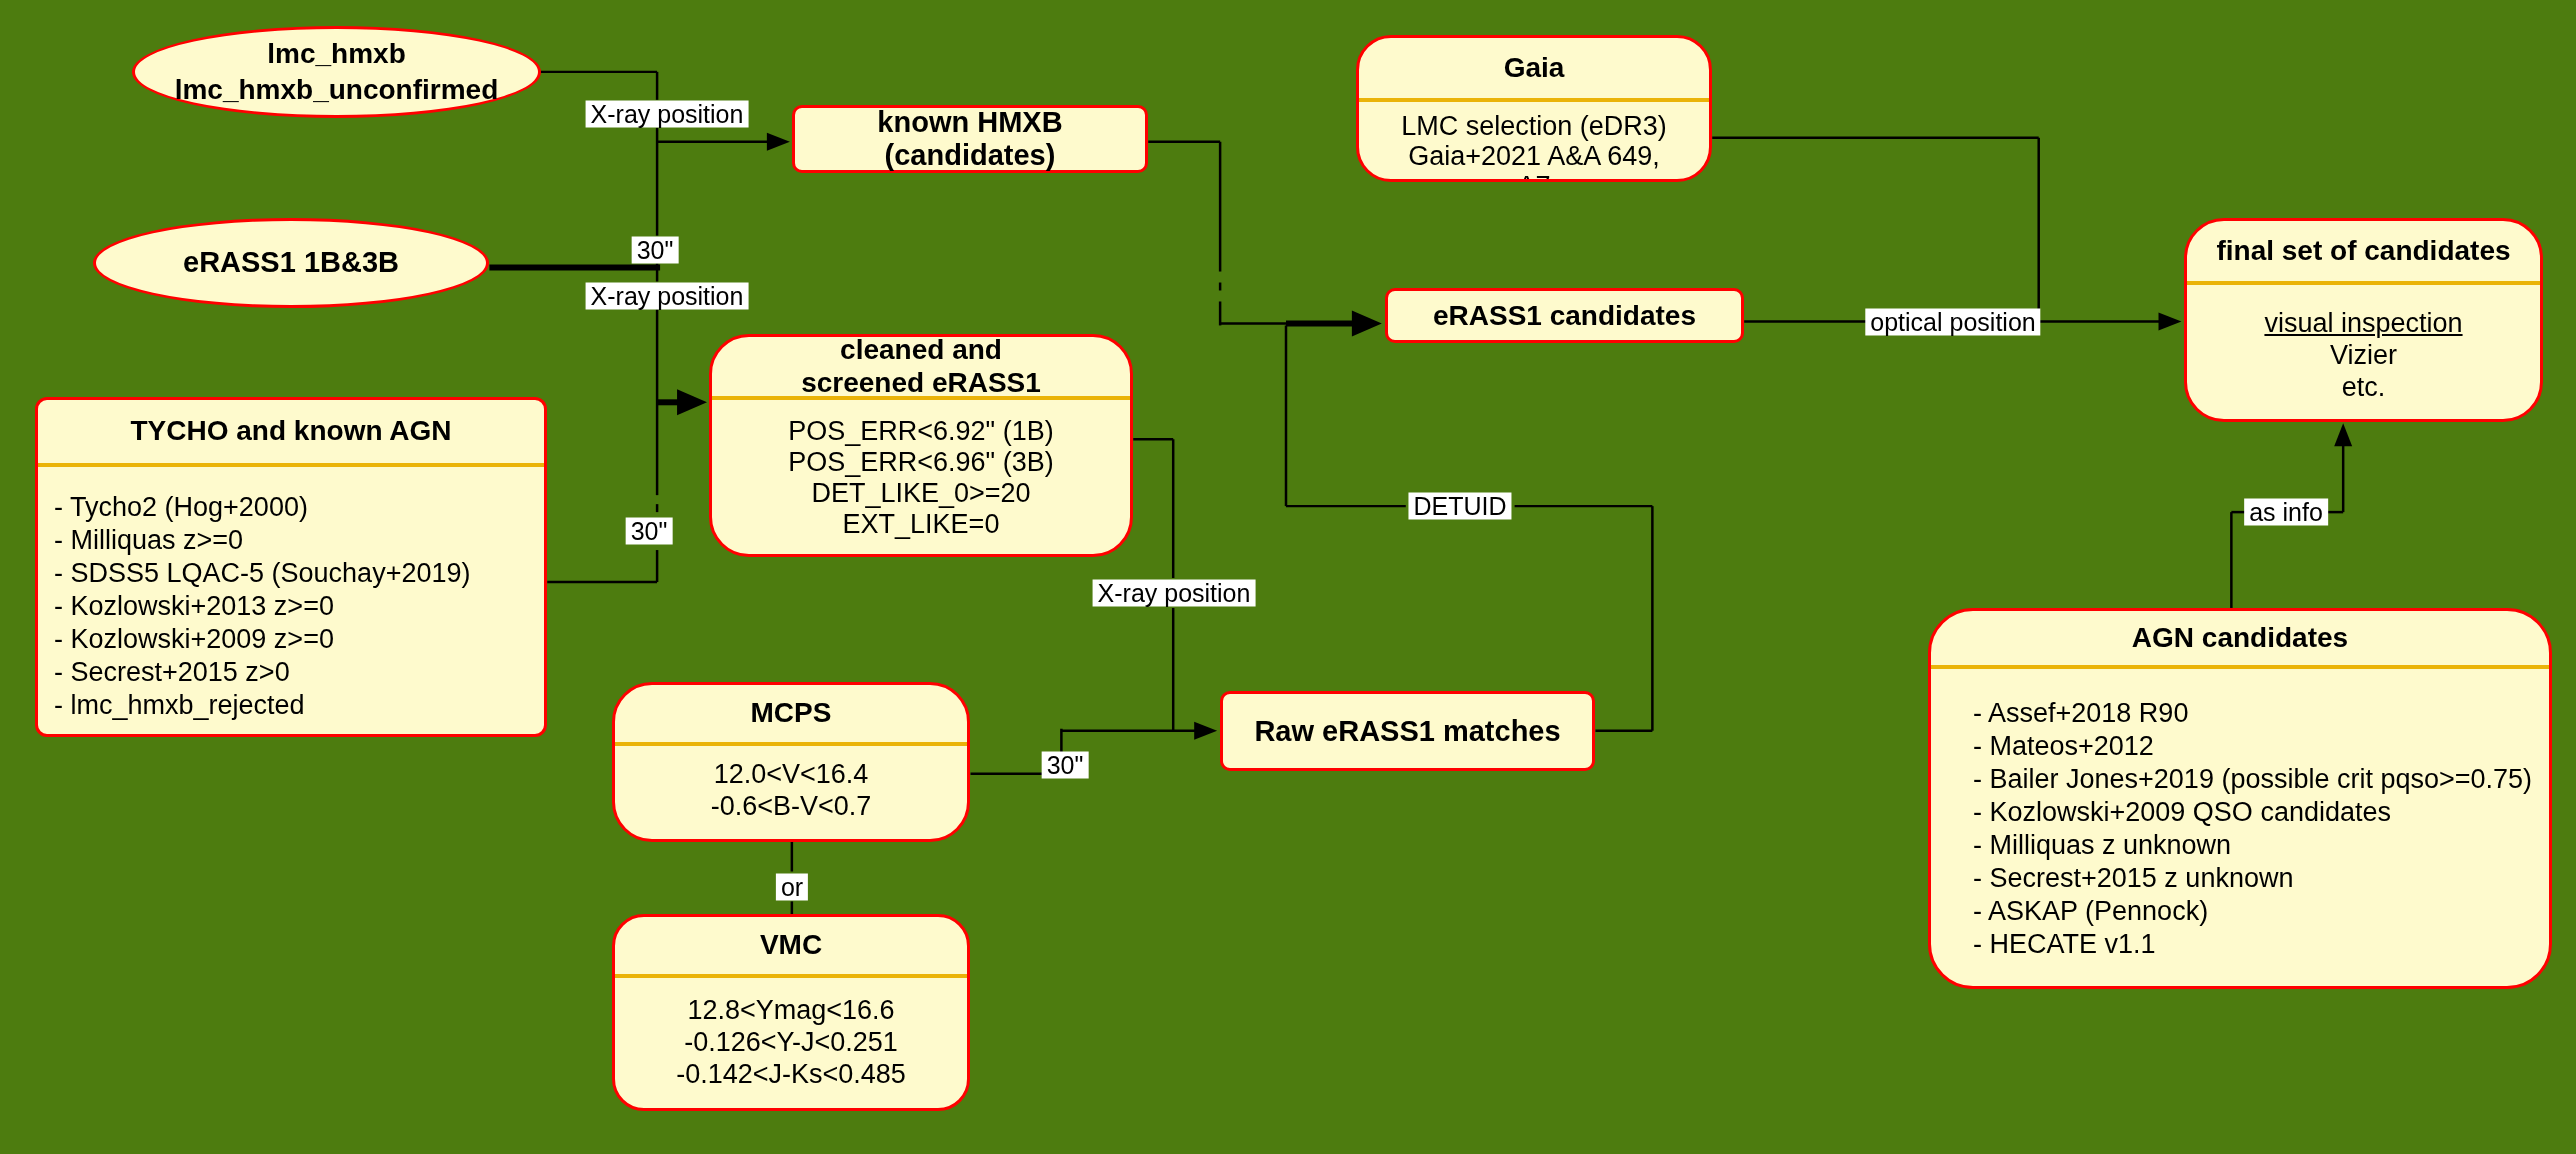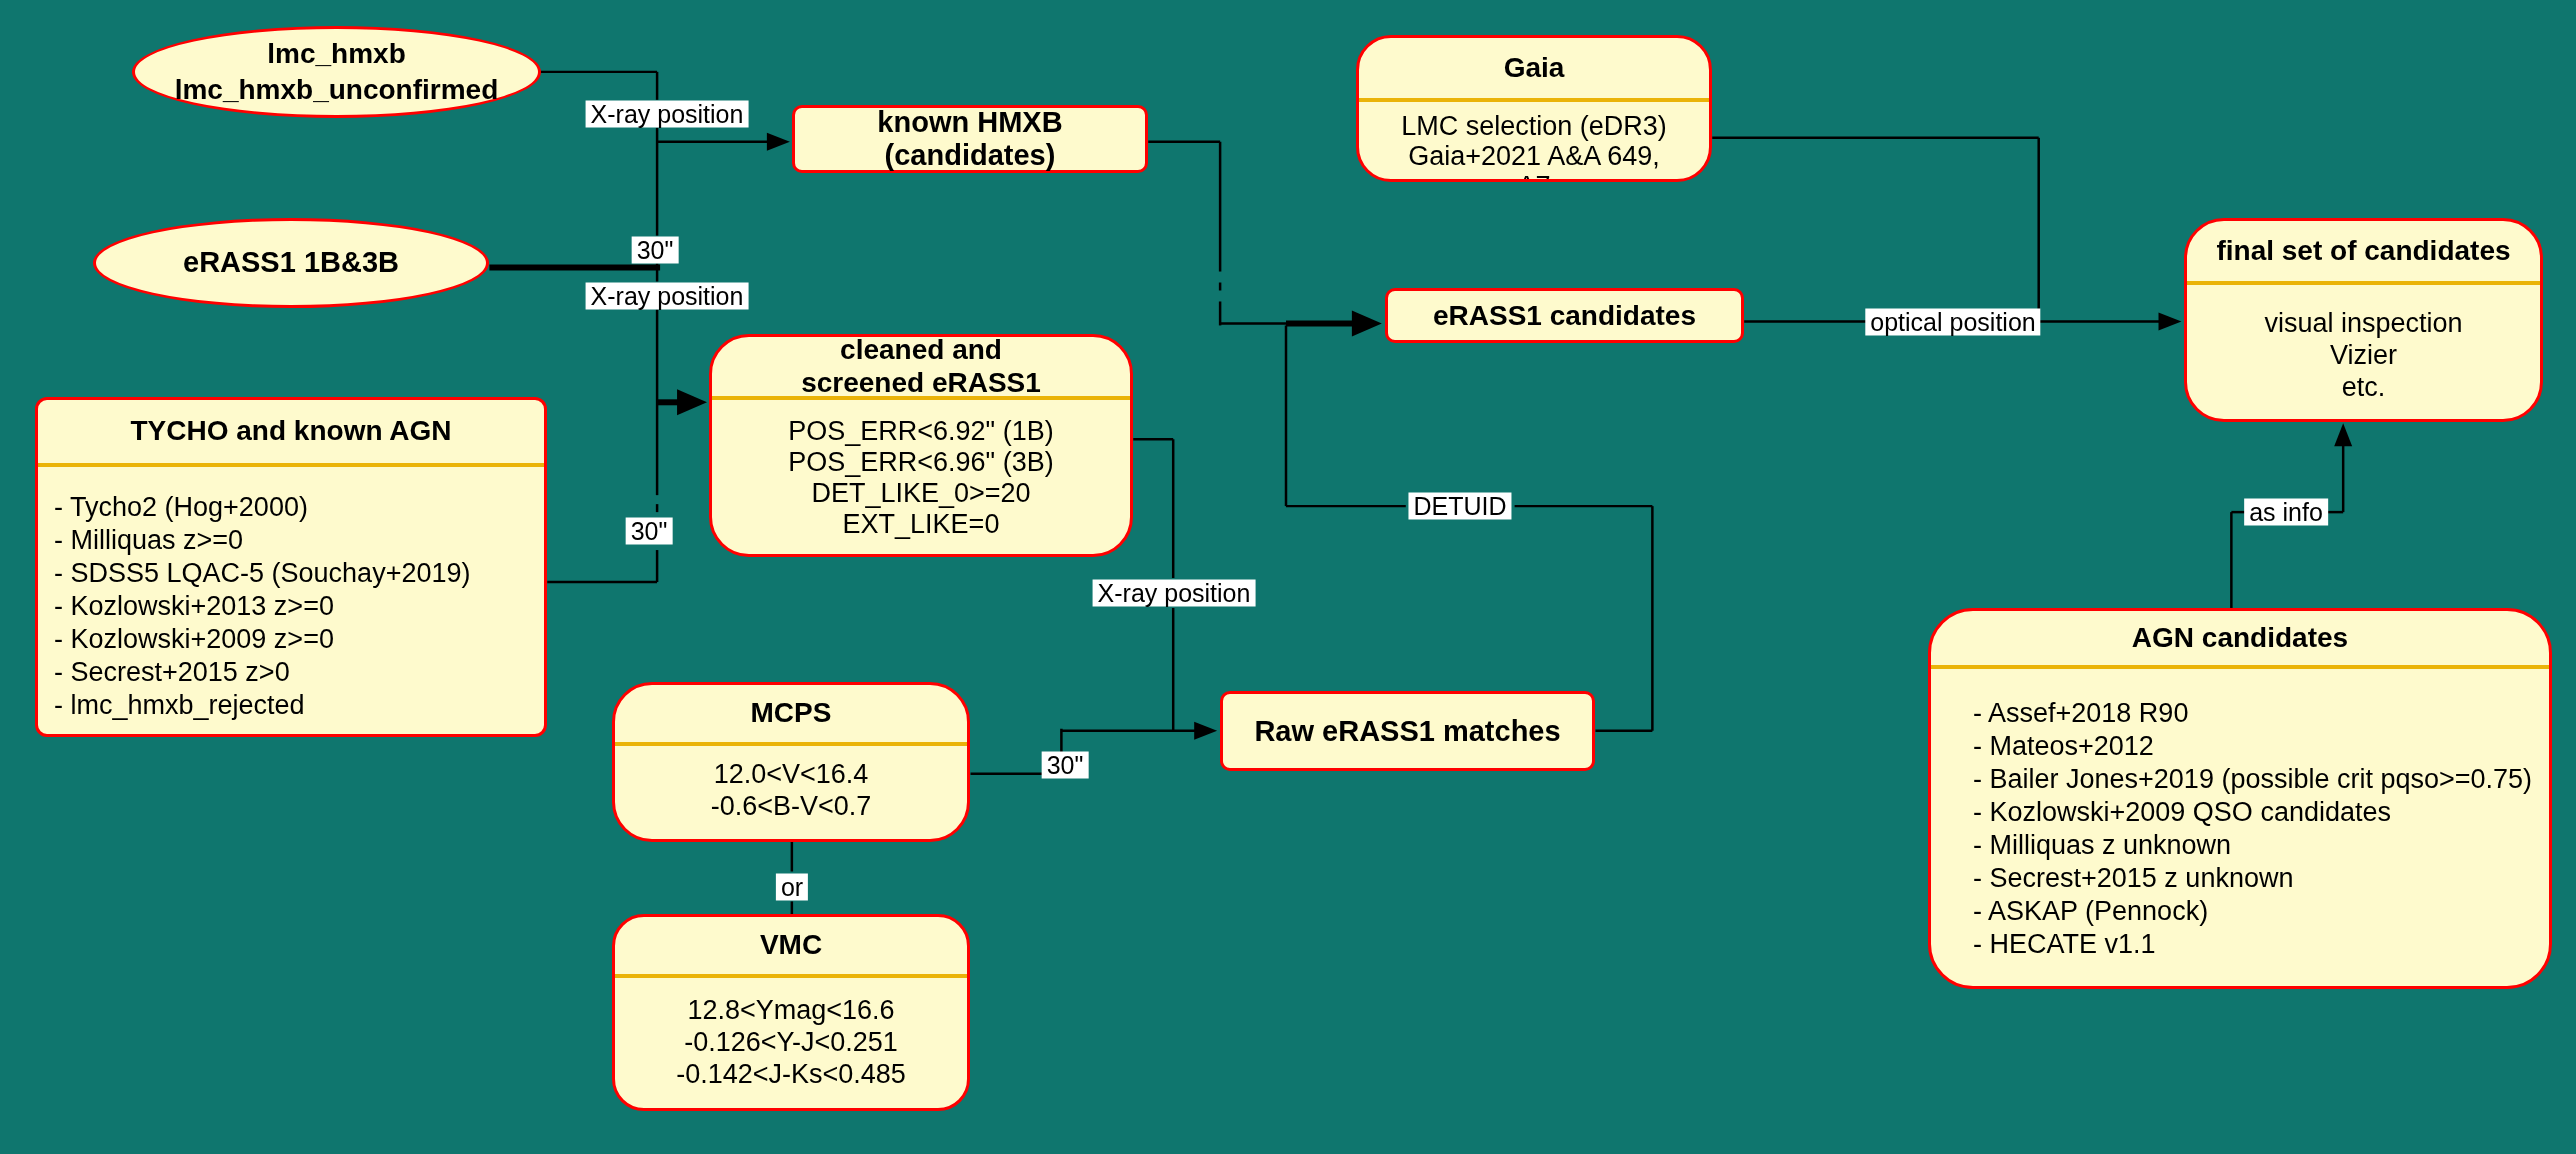--- a/index.html
+++ b/index.html
@@ -1,17 +1,17 @@
 <!DOCTYPE html>
 <html><head>
 <meta charset="utf-8">
 <style>
   html,body{margin:0;padding:0;background:#ffffff;}
   #canvas{
-    position:relative;width:2576px;height:1154px;background:#0f766e;
+    position:relative;width:2576px;height:1154px;background:#4d7c0f;
     font-family:"Liberation Sans","DejaVu Sans",sans-serif;color:#000;
     overflow:hidden;
   }
   svg.wires{position:absolute;left:0;top:0;z-index:0;}
   .node{
     position:absolute;box-sizing:border-box;z-index:1;
     background:#FEFACD;border:3px solid #FF0000;
   }
   .ellipse{border-radius:50%;display:flex;flex-direction:column;align-items:center;justify-content:center;
     font-weight:bold;font-size:28px;line-height:1.3;text-align:center;}
@@ -167,21 +167,21 @@
     <div class="body-center" style="padding-top:9px;">
       <div style="line-height:30px;">LMC selection (eDR3)</div>
       <div style="line-height:30px;">Gaia+2021 A&amp;A 649,</div>
       <div style="line-height:30px;">A7</div>
     </div>
   </div>
 
   <div class="node" style="left:2184px;top:218px;width:359px;height:204px;border-radius:40px;">
     <div class="head" style="height:64px;">final set of candidates</div>
     <div class="body-center" style="padding-top:22px;">
-      <div style="line-height:32px;">visual inspection</div>
+      <div style="line-height:32px;text-decoration:underline;">visual inspection</div>
       <div style="line-height:32px;">Vizier</div>
       <div style="line-height:32px;">etc.</div>
     </div>
   </div>
 
   <div class="node" style="left:1928px;top:608px;width:624px;height:381px;border-radius:45px;">
     <div class="head" style="height:58px;">AGN candidates</div>
     <div class="body-list" style="padding:28px 8px 0 18px;margin-left:24px;">
       <div>- Assef+2018 R90</div>
       <div>- Mateos+2012</div>

